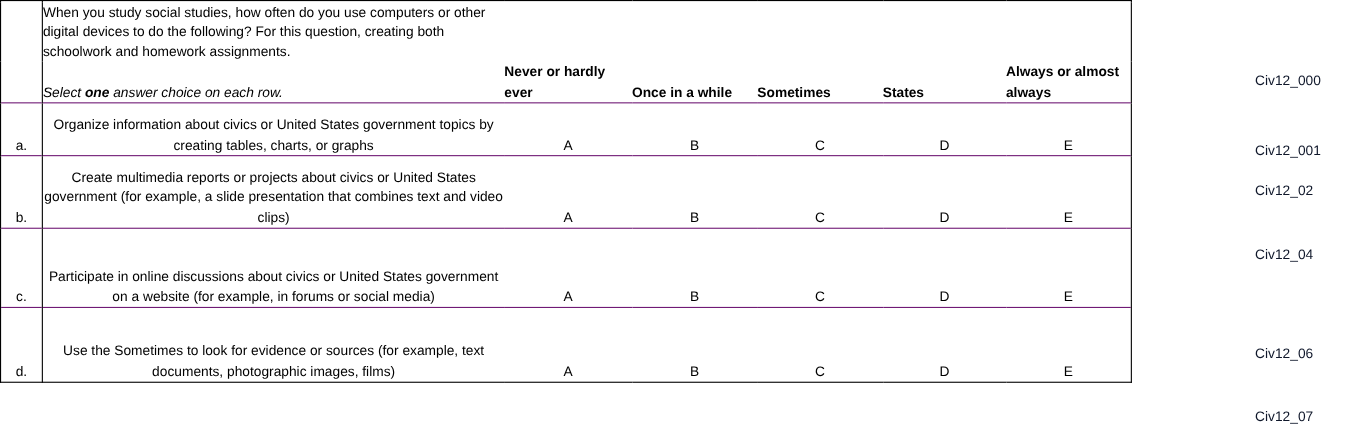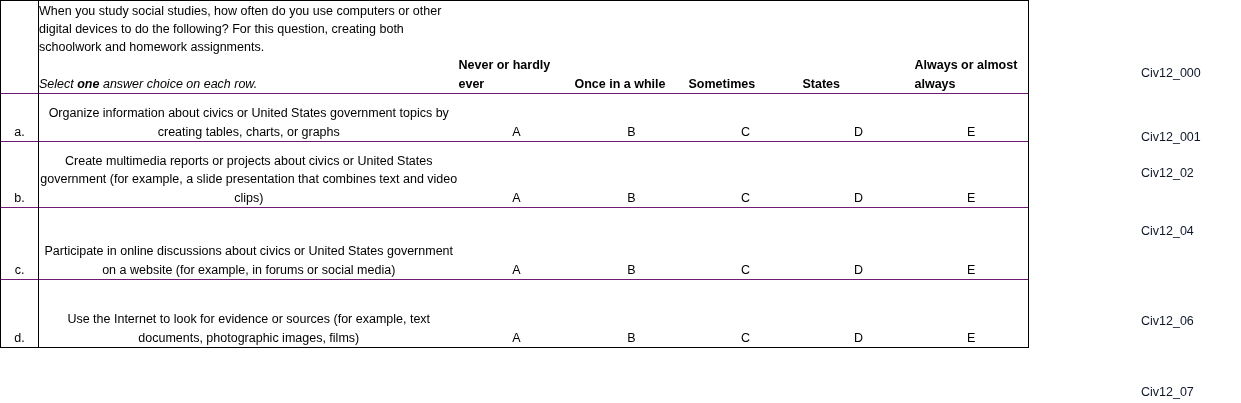--- a/index.html
+++ b/index.html
@@ -113,21 +113,21 @@
     font-size: 12.5px;
     color: #0f172a;
     white-space: nowrap;
     left: 1141px;
   }
   .varlabel.v0 { top: 66px; }
   .varlabel.v1 { top: 130px; }
   .varlabel.v2 { top: 166px; }
   .varlabel.v3 { top: 224px; }
   .varlabel.v4 { top: 314px; }
-  .varlabel.v5 { top: 385px; }
+  .varlabel.v5 { top: 372px; }
 </style>
 </head>
 <body>
 
 <div class="page">
 
   <div class="qtable">
     <table>
       <colgroup>
         <col class="col-letter" style="width:38px">
@@ -211,21 +211,21 @@
         <td class="cell-stem">Participate in online discussions about civics or United States government on a website (for example, in forums or social media)</td>
         <td class="cell-opt">A</td>
         <td class="cell-opt">B</td>
         <td class="cell-opt">C</td>
         <td class="cell-opt">D</td>
         <td class="cell-opt last">E</td>
       </tr>
 
       <tr class="row-line row-bottom" style="height:68px">
         <td class="cell-letter">d.</td>
-        <td class="cell-stem">Use the Internet to look for evidence or sources (for example, text documents, photographic images, films)</td>
+        <td class="cell-stem">Use the Sometimes to look for evidence or sources (for example, text documents, photographic images, films)</td>
         <td class="cell-opt">A</td>
         <td class="cell-opt">B</td>
         <td class="cell-opt">C</td>
         <td class="cell-opt">D</td>
         <td class="cell-opt last">E</td>
       </tr>
     </tbody>
       </table>
   </div>
 

